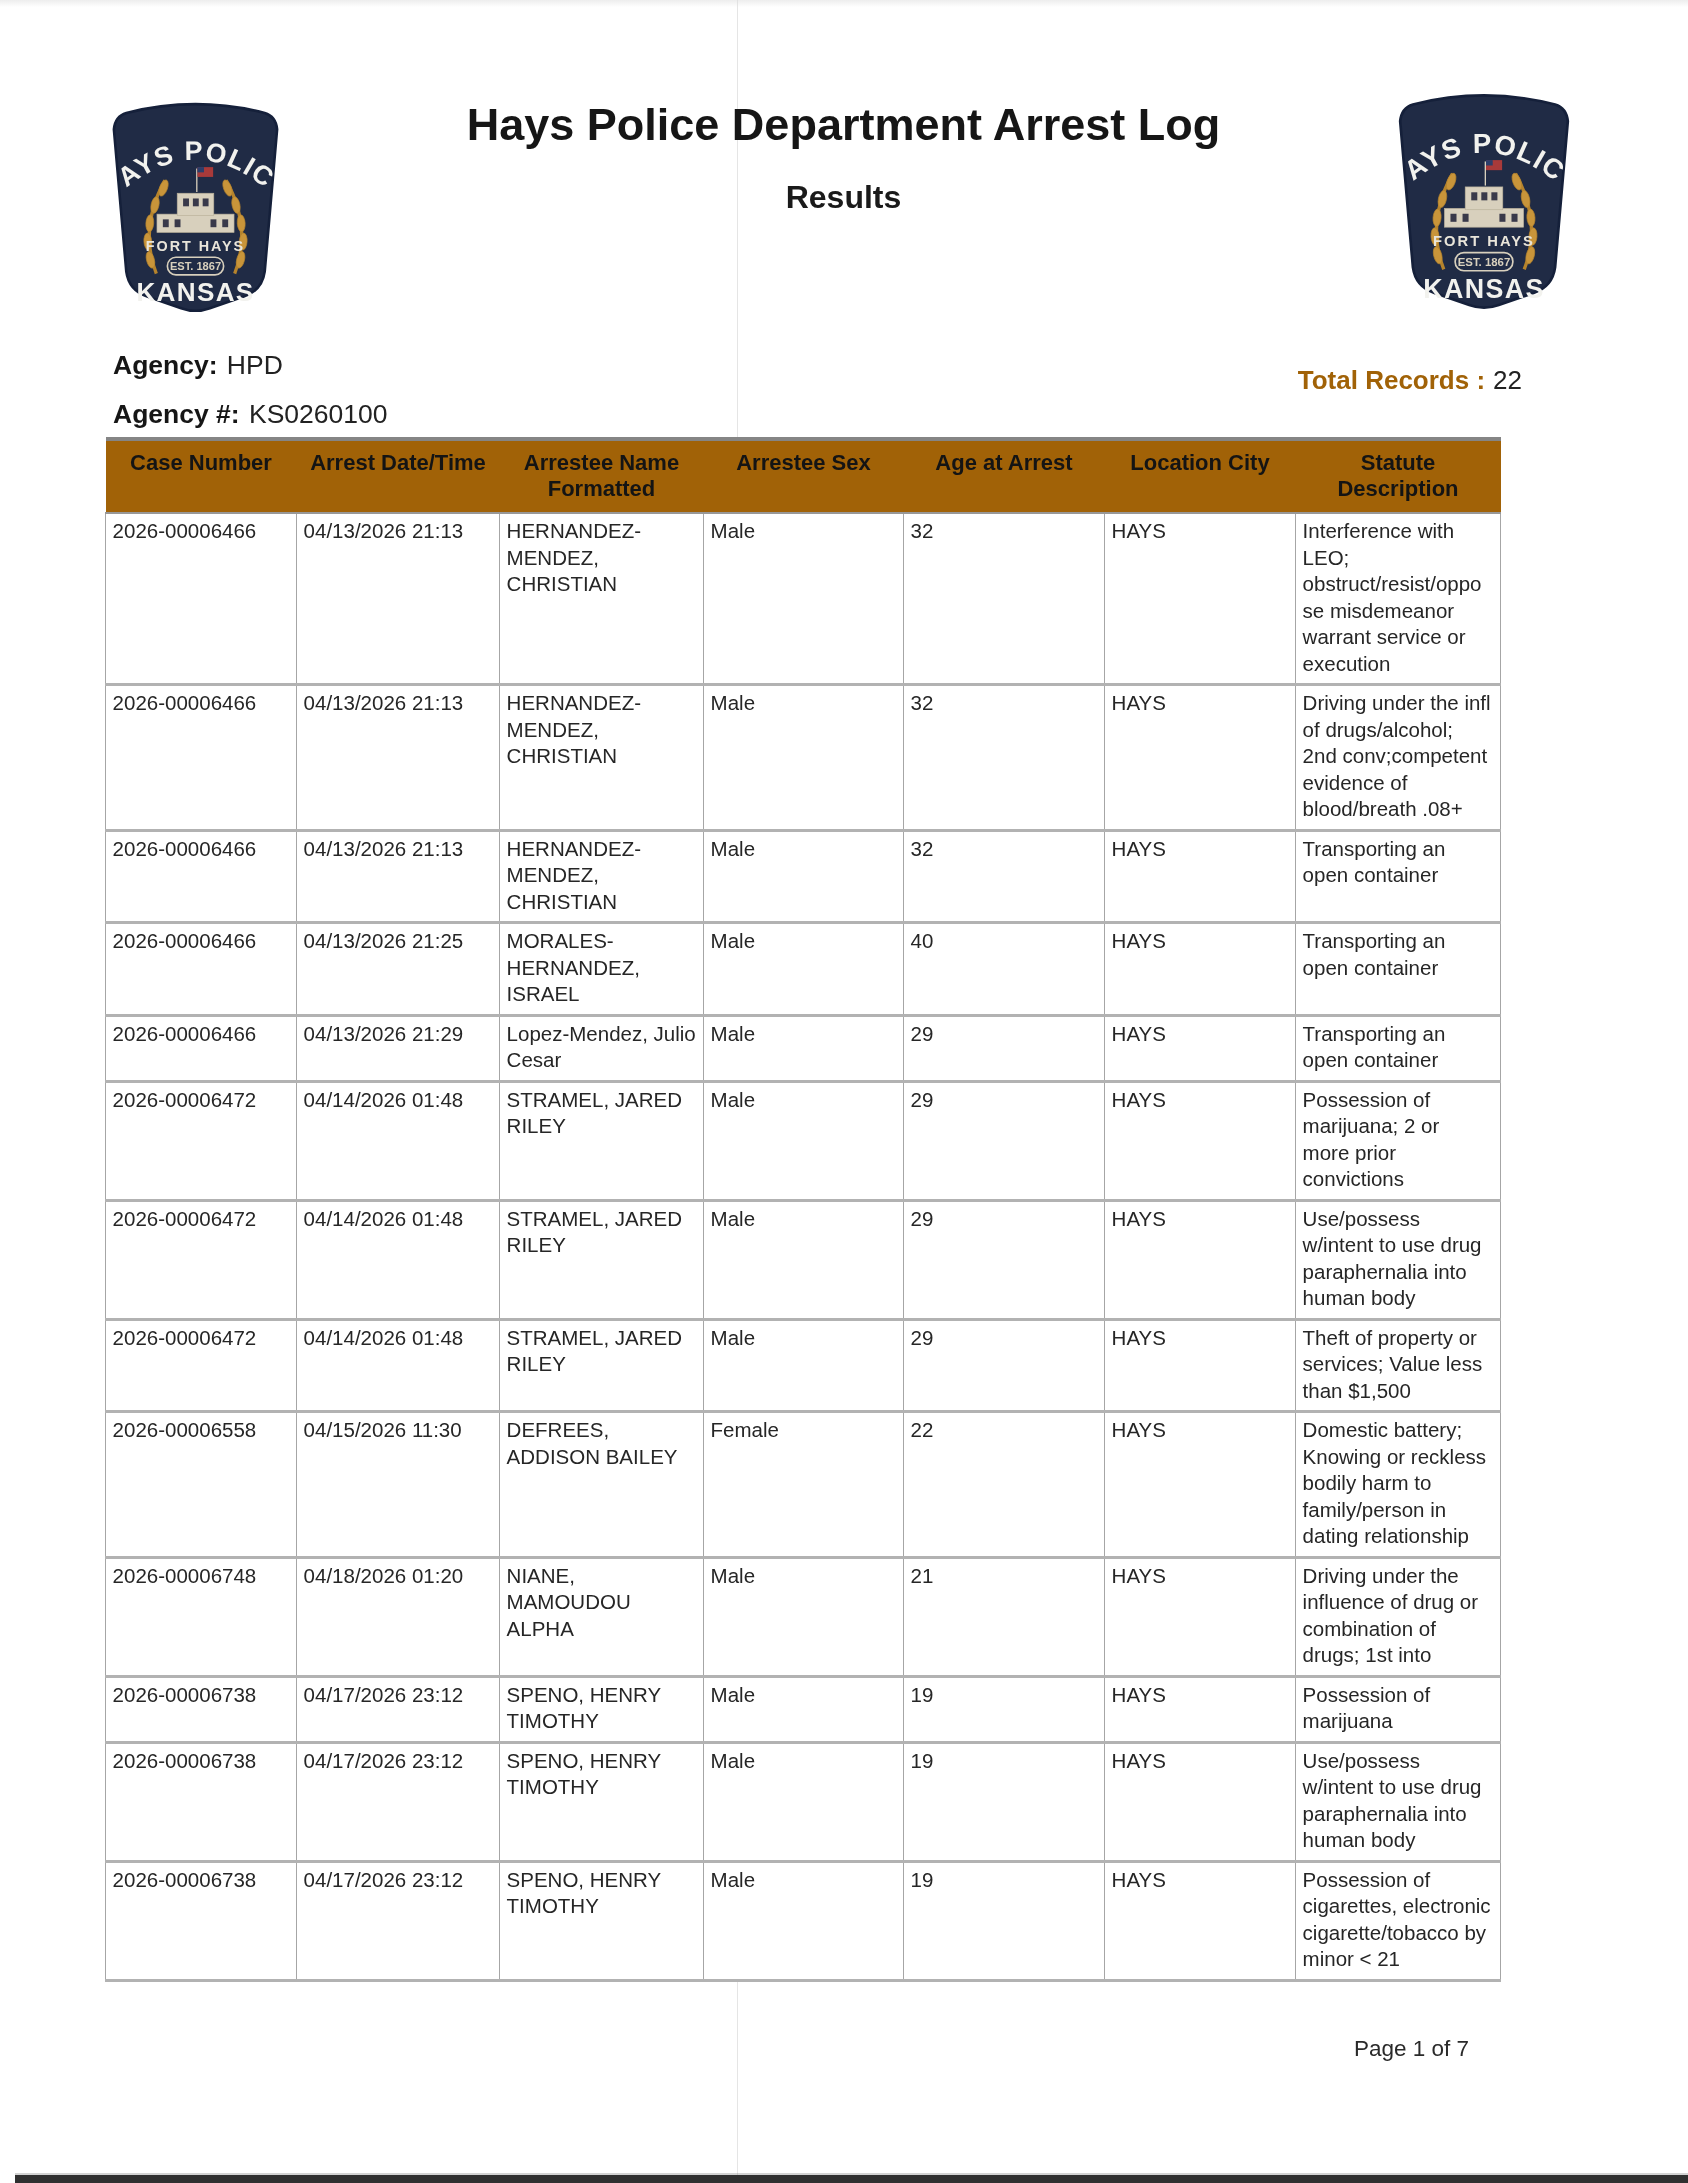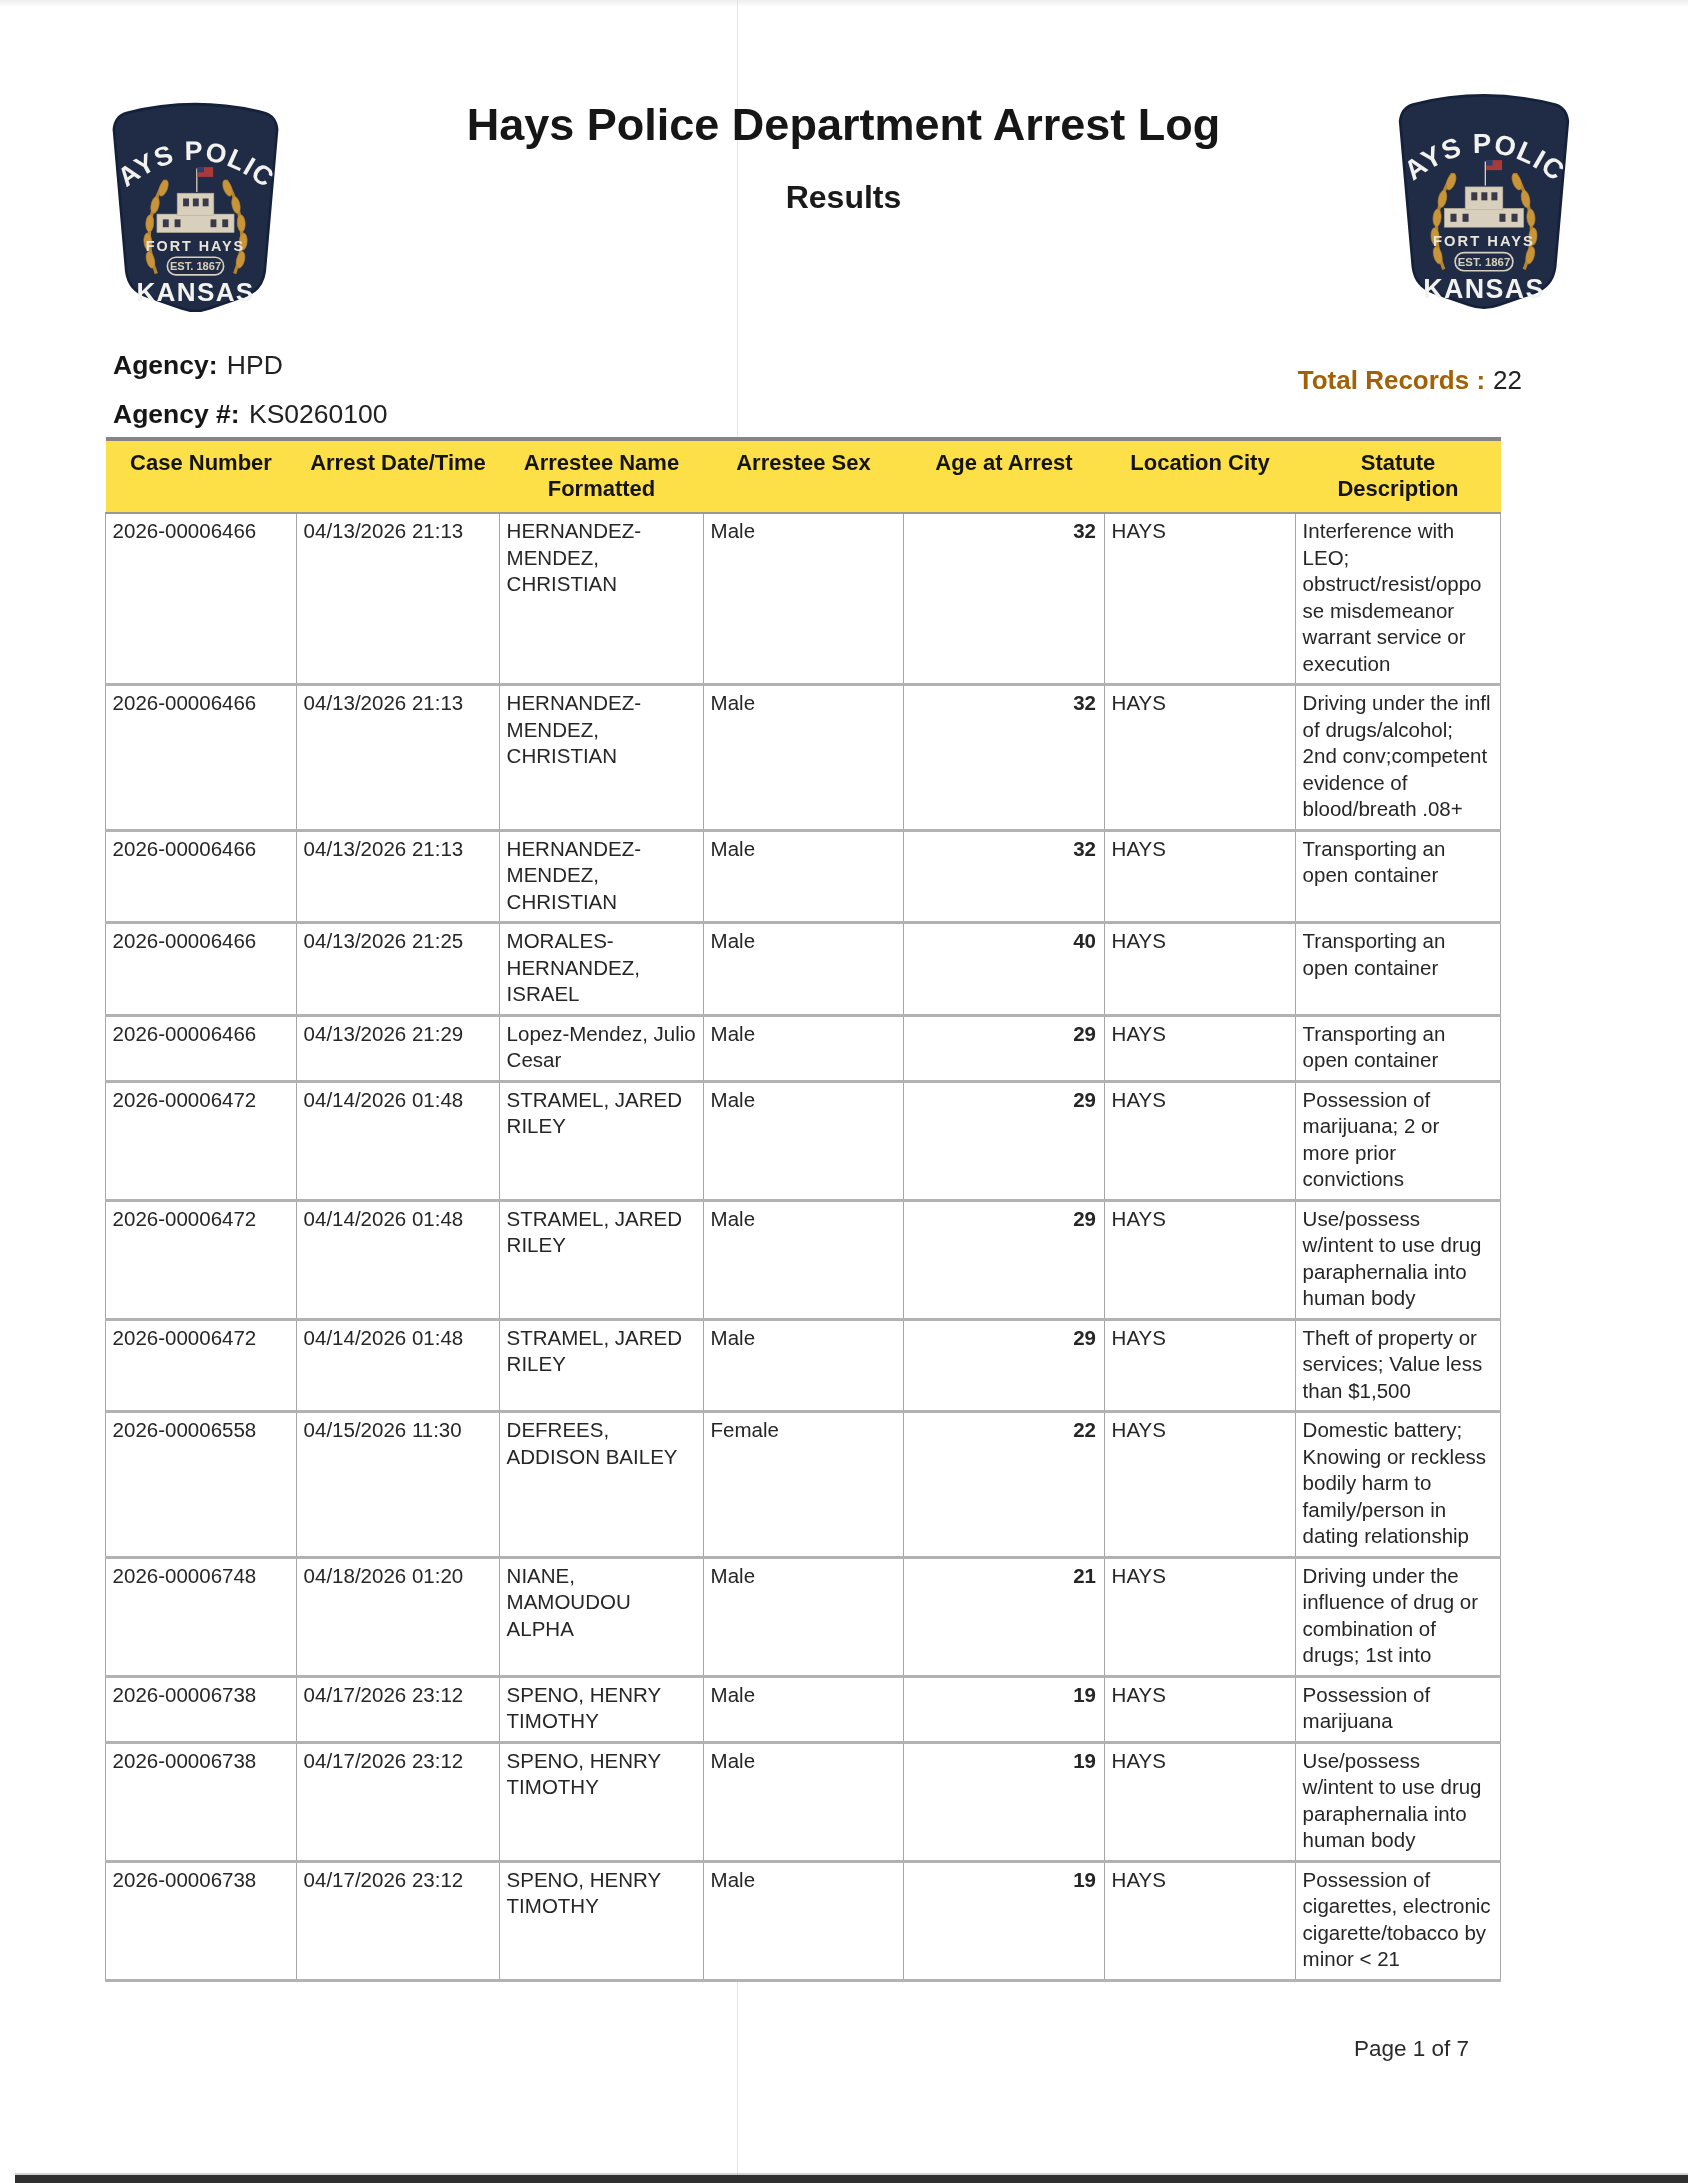--- a/index.html
+++ b/index.html
@@ -26,34 +26,34 @@
   .total-records{position:absolute;right:167px;top:365px;font-size:26px;color:#222;}
   .total-records .lbl{font-weight:bold;color:#a16207;}
   .total-records .val{margin-left:8px;}
 
   table.arrest{
     position:absolute;left:105px;top:437px;width:1393px;
     border-collapse:collapse;table-layout:fixed;
     font-size:20.5px;line-height:26.5px;color:#262626;
   }
   table.arrest thead th{
-    background:#fde047;color:#141414;font-weight:bold;font-size:22px;line-height:26px;
+    background:#a16207;color:#141414;font-weight:bold;font-size:22px;line-height:26px;
     text-align:center;vertical-align:top;
     padding:9.3px 4px 10px 4px;
     border-top:4px solid #858585;border-bottom:2.6px solid #989898;
   }
   table.arrest tbody td{
     vertical-align:top;text-align:left;
     padding:4px 6.6px 6px 6.6px;
     border-left:1.3px solid #a6a6a6;border-right:1.3px solid #a6a6a6;
     border-bottom:3.3px solid #b2b2b2;
     overflow-wrap:break-word;word-wrap:break-word;background:#fff;
   }
   table.arrest tbody td.col-arrest_datetime{white-space:nowrap;}
-  table.arrest tbody td.col-age_at_arrest{text-align:right;padding-right:8px;font-weight:bold;}
+  table.arrest tbody td.col-age_at_arrest{padding-right:8px;}
   table.arrest tbody td.col-arrestee_name{padding-right:2px;}
   table.arrest tbody td.col-statute_description{padding-right:9.3px;}
 
   .page-footer{position:absolute;right:220px;top:2036px;font-size:22.5px;color:#2a2a2a;}
   .bottom-bar{position:absolute;left:14.6px;right:0;top:2175px;height:8.6px;background:#303030;
     box-shadow:0 -2px 0 rgba(130,130,130,.35);}
 </style>
 </head>
 <body>
 

